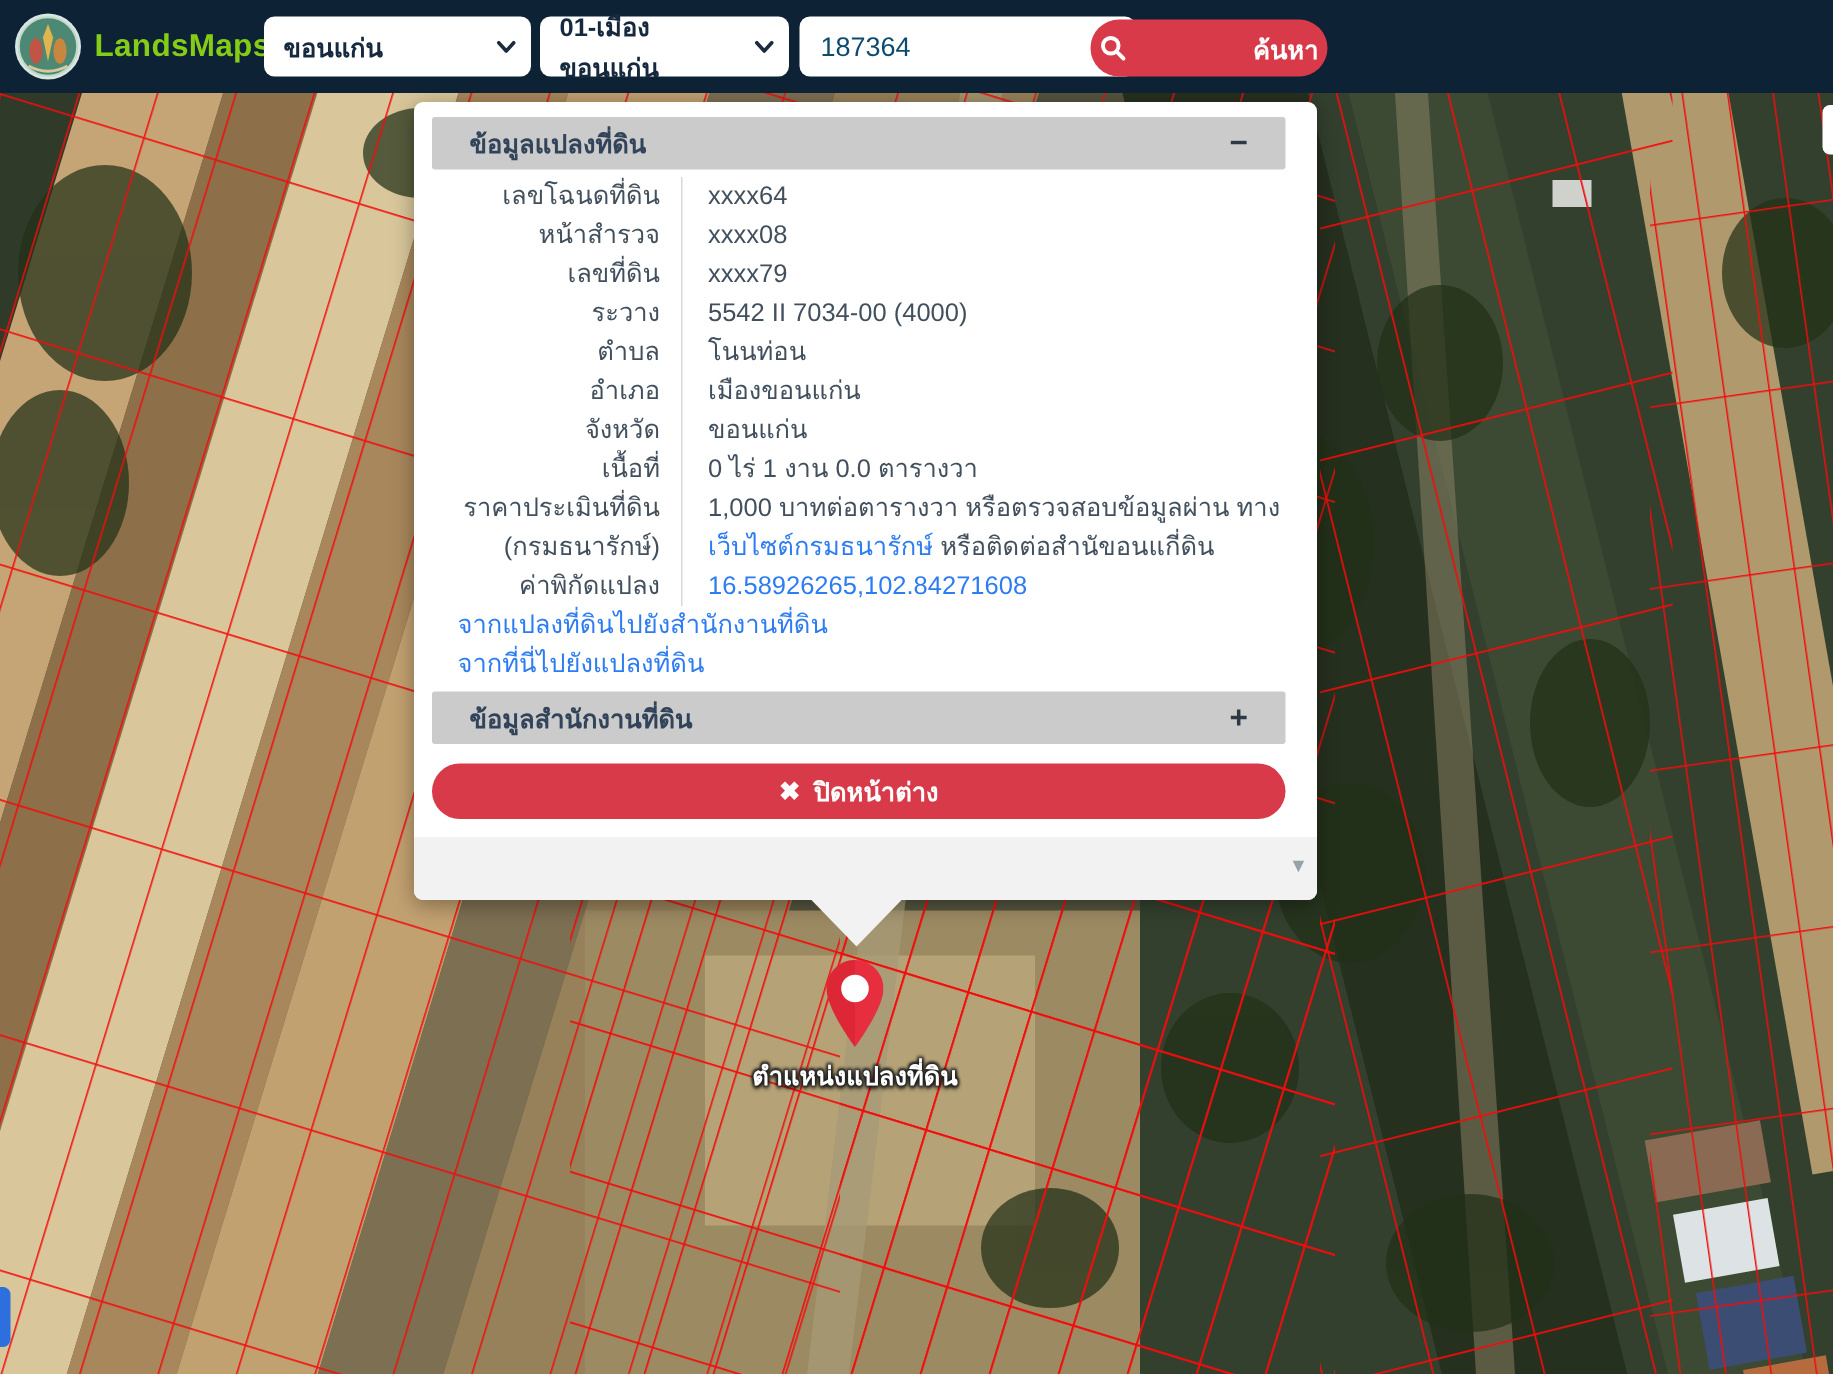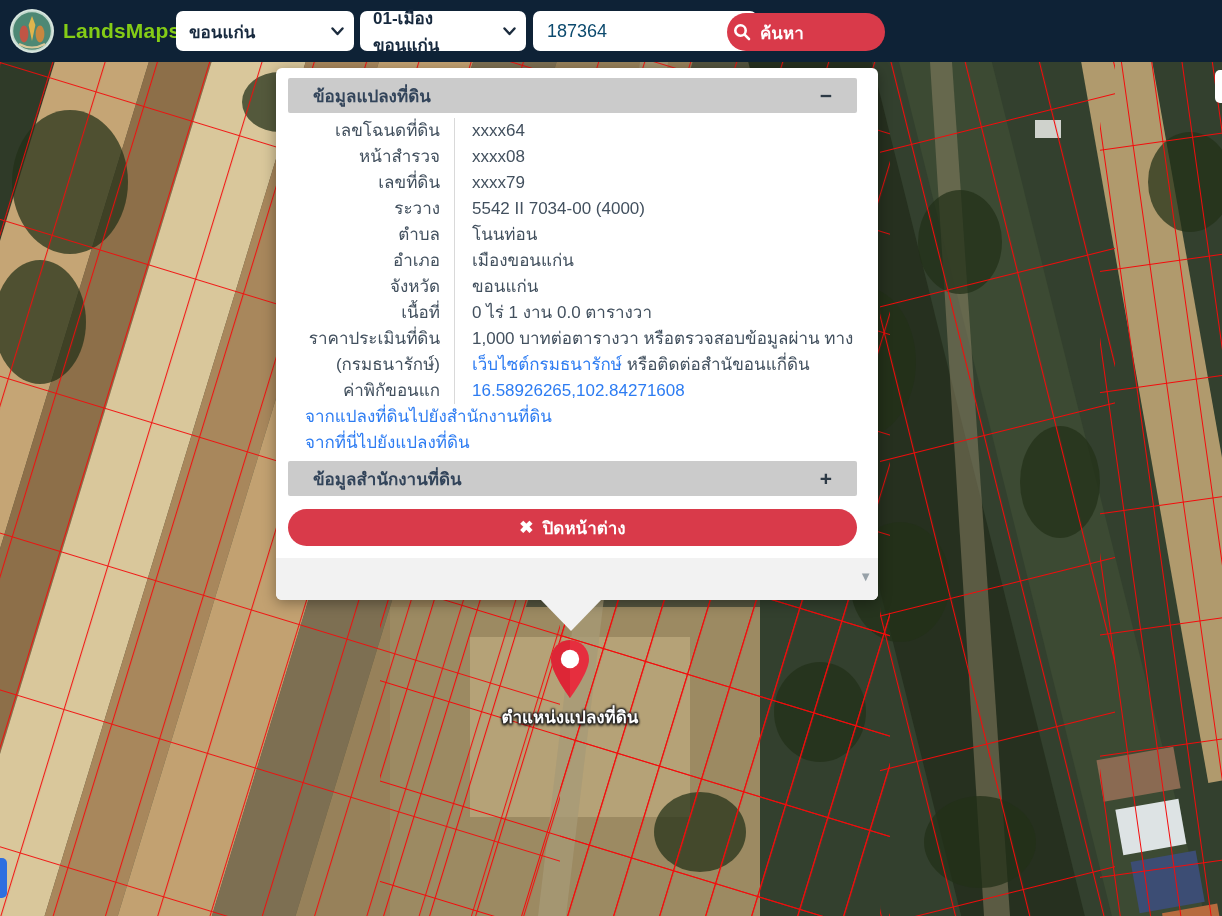--- a/index.html
+++ b/index.html
@@ -11,21 +11,21 @@
   .logo{position:absolute;left:9px;top:8px;width:46px;height:46px;}
   .app-title{position:absolute;left:63px;top:0;height:62px;line-height:62px;color:#84cc16;font-size:21px;font-weight:700;letter-spacing:.2px;}
   .sel{position:absolute;top:11px;height:40px;background:#fff;border-radius:7px;display:flex;align-items:center;
        padding:0 30px 0 13px;font-size:17px;color:#17293e;font-weight:600;cursor:pointer;}
   .sel .chev{position:absolute;right:10px;top:16px;}
   .sel1{left:176px;width:178px;}
   .sel2{left:360px;width:166px;}
   .txt-input{position:absolute;left:533px;top:11px;width:224px;height:40px;background:#fff;border:none;border-radius:7px;
        padding:0 14px;font-size:18px;color:#0c4a6e;outline:none;}
   .search-btn{position:absolute;left:727px;top:13px;width:158px;height:38px;background:#d93a4a;border:none;border-radius:19px;
-       color:#fff;font-size:17px;font-weight:700;display:flex;align-items:center;justify-content:flex-start;gap:9px;cursor:pointer;}
+       color:#fff;font-size:17px;font-weight:700;display:flex;align-items:center;justify-content:space-between;gap:9px;cursor:pointer;}
 
   
   .map-svg{position:absolute;left:0;top:62px;width:1222px;height:854px;display:block;}
   .right-ctrl{position:absolute;right:0;top:70px;width:7px;height:33px;background:#fff;border-radius:5px 0 0 5px;z-index:5;}
   .left-ctrl{position:absolute;left:0;top:858px;width:7px;height:40px;background:#2e6fe0;border-radius:0 5px 5px 0;z-index:5;}
 
   
   .popup{position:absolute;left:276px;top:68px;width:602px;height:532px;background:#fff;border-radius:6px;
          box-shadow:0 3px 14px rgba(0,0,0,.35);z-index:20;}
   .card{margin:10px 21px 0 12px;background:#fff;}
@@ -212,21 +212,21 @@
           <div class="lbl">เนื้อที่</div>
           <div class="val">0 ไร่ 1 งาน 0.0 ตารางวา</div>
         </div>
 
         <div class="row">
           <div class="lbl">ราคาประเมินที่ดิน (กรมธนารักษ์)</div>
           <div class="val"><span>1,000 บาทต่อตารางวา หรือตรวจสอบข้อมูลผ่าน ทาง </span><a class="lnk">เว็บไซต์กรมธนารักษ์</a><span> หรือติดต่อสำนัขอนแกี่ดิน</span></div>
         </div>
 
         <div class="row">
-          <div class="lbl">ค่าพิกัขอนแก</div>
+          <div class="lbl">ค่าพิกัดแปลง</div>
           <div class="val">
             <a class="lnk">16.58926265,102.84271608</a>
           </div>
         </div>
 
         <div class="row">
           <div class="val">
             <a class="lnk lnk-block">จากแปลงที่ดินไปยังสำนักงานที่ดิน</a>
             <a class="lnk lnk-block">จากที่นี่ไปยังแปลงที่ดิน</a>
           </div>

